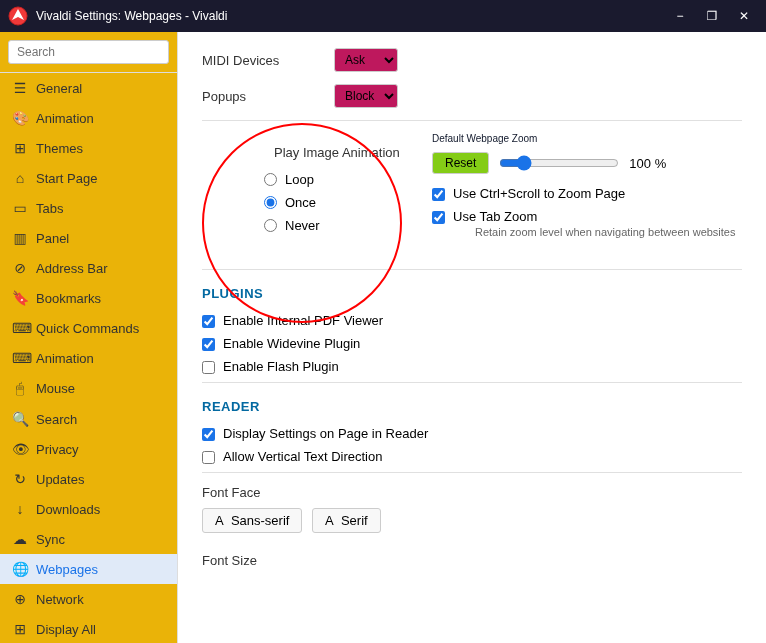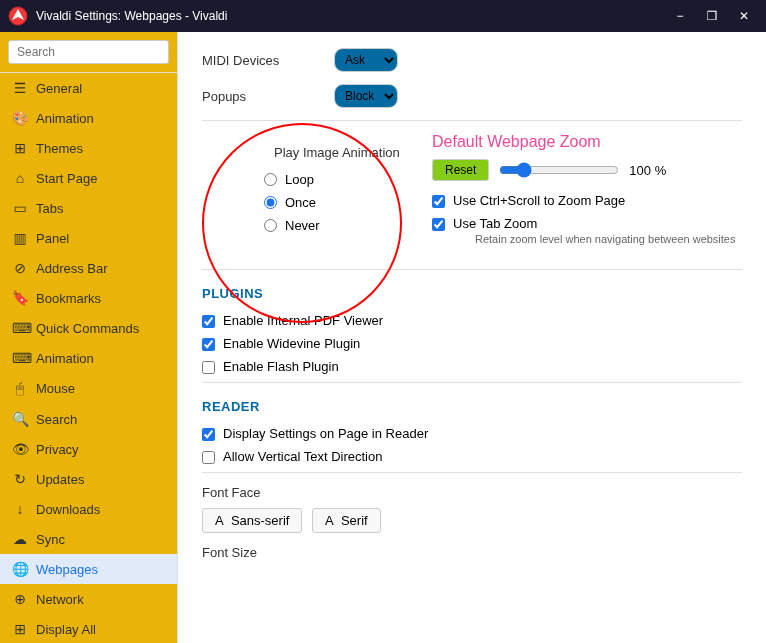--- a/index.html
+++ b/index.html
@@ -82,44 +82,44 @@
     .setting-row {
       display: flex;
       align-items: center;
       margin-bottom: 12px;
       gap: 12px;
     }
     .setting-label { min-width: 120px; color: #333; font-size: 13px; }
     .setting-select {
       padding: 3px 6px;
       border: 1px solid #ccc;
-      border-radius: 9px;
+      border-radius: 3px;
       font-size: 12px;
-      background: #0369a1;
+      background: #be185d;
     }
 
     
     .animation-section {
       position: relative;
       padding: 12px 0 12px 12px;
       margin-bottom: 8px;
     }
     .animation-circle {
       position: absolute;
       width: 200px; height: 200px;
       border: 2px solid red;
       border-radius: 50%;
       top: -10px; left: 0px;
       pointer-events: none;
     }
     .animation-title { font-size: 13px; color: #333; margin-bottom: 12px; margin-left: 60px; }
     .radio-group { display: flex; flex-direction: column; gap: 8px; margin-left: 50px; }
     .radio-item { display: flex; align-items: center; gap: 8px; font-size: 13px; cursor: pointer; }
     .radio-item input[type="radio"] { accent-color: #1a73e8; }
-    .zoom-title { font-size: 16px; color: #ec4899; margin-bottom: 8px; }
+    .zoom-title { font-size: 10px; color: #0f172a; margin-bottom: 8px; }
     .zoom-controls { display: flex; align-items: center; gap: 10px; }
     .reset-btn {
       padding: 3px 12px;
       border: 1px solid #ccc;
       border-radius: 3px;
       background: #84cc16;
       cursor: pointer;
       font-size: 12px;
     }
     .zoom-slider { width: 120px; accent-color: #1a73e8; }
@@ -347,21 +347,21 @@
       <input type="checkbox" checked="" style="">
       <span>Display Settings on Page in Reader</span>
     </div>
     <div class="checkbox-item">
       <input type="checkbox" style="">
       <span>Allow Vertical Text Direction</span>
     </div>
 
     <div class="divider"></div>
 
-    <div style="margin-bottom: 12px;">
+    <div style="margin-bottom: 20px;">
       <div style="font-size:13px; color:#333; margin-bottom: 8px;">Font Face</div>
       <div>
         <button class="font-btn">A&nbsp;&nbsp;Sans-serif</button>
         <button class="font-btn">A&nbsp;&nbsp;Serif</button>
       </div>
     </div>
 
     <div style="font-size:13px; color:#333; margin-top: 8px;">Font Size</div>
   </div>
 </div>

